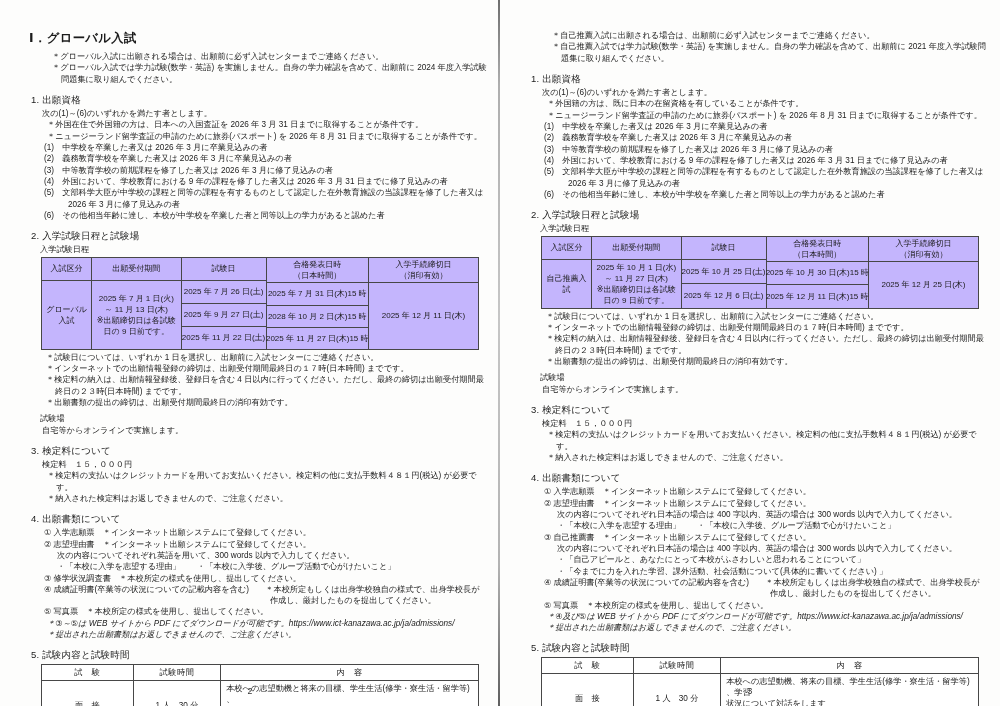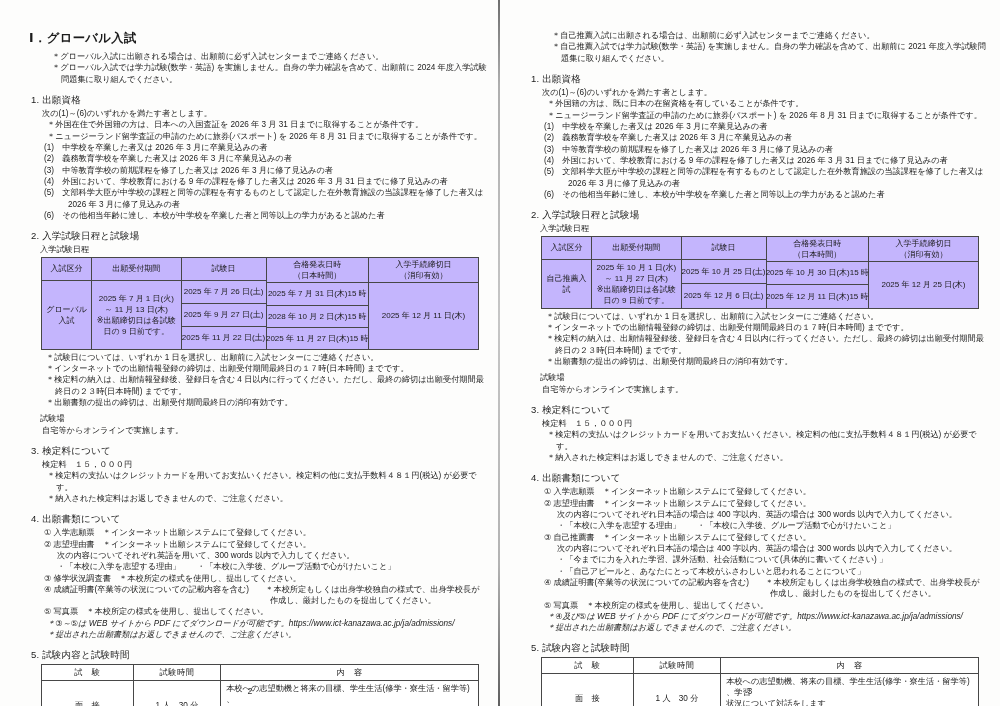--- a/index.html
+++ b/index.html
@@ -260,22 +260,22 @@
 
     </div>
       <div class="doc">
       <p class="dochead">② 志望理由書　＊インターネット出願システムにて登録してください。</p>
       <p class="docsub">次の内容についてそれぞれ日本語の場合は 400 字以内、英語の場合は 300 words 以内で入力してください。</p>
         <p class="docsub">・「本校に入学を志望する理由」　　・「本校に入学後、グループ活動で心がけたいこと」</p>
     </div>
       <div class="doc">
       <p class="dochead">③ 自己推薦書　＊インターネット出願システムにて登録してください。</p>
       <p class="docsub">次の内容についてそれぞれ日本語の場合は 400 字以内、英語の場合は 300 words 以内で入力してください。</p>
+        <p class="docsub">・「自己アピールと、あなたにとって本校がふさわしいと思われることについて」</p>
         <p class="docsub">・「今までに力を入れた学習、課外活動、社会活動について(具体的に書いてください) 」</p>
-        <p class="docsub">・「自己アピールと、あなたにとって本校がふさわしいと思われることについて」</p>
     </div>
       <div class="doc">
       <p class="dochead">④ 成績証明書(卒業等の状況についての記載内容を含む)　　＊本校所定もしくは出身学校独自の様式で、出身学校長が</p>
       <p class="docsub">　　　　　　　　　　　　　　　　　　　　　　　　　　作成し、厳封したものを提出してください。</p>
     </div>
       <div class="doc">
       <p class="dochead">⑤ 写真票　＊本校所定の様式を使用し、提出してください。</p>
 
     </div>
     <p class="star hang ml20">＊④及び⑤は WEB サイトから PDF にてダウンロードが可能です。https://www.ict-kanazawa.ac.jp/ja/admissions/</p>

